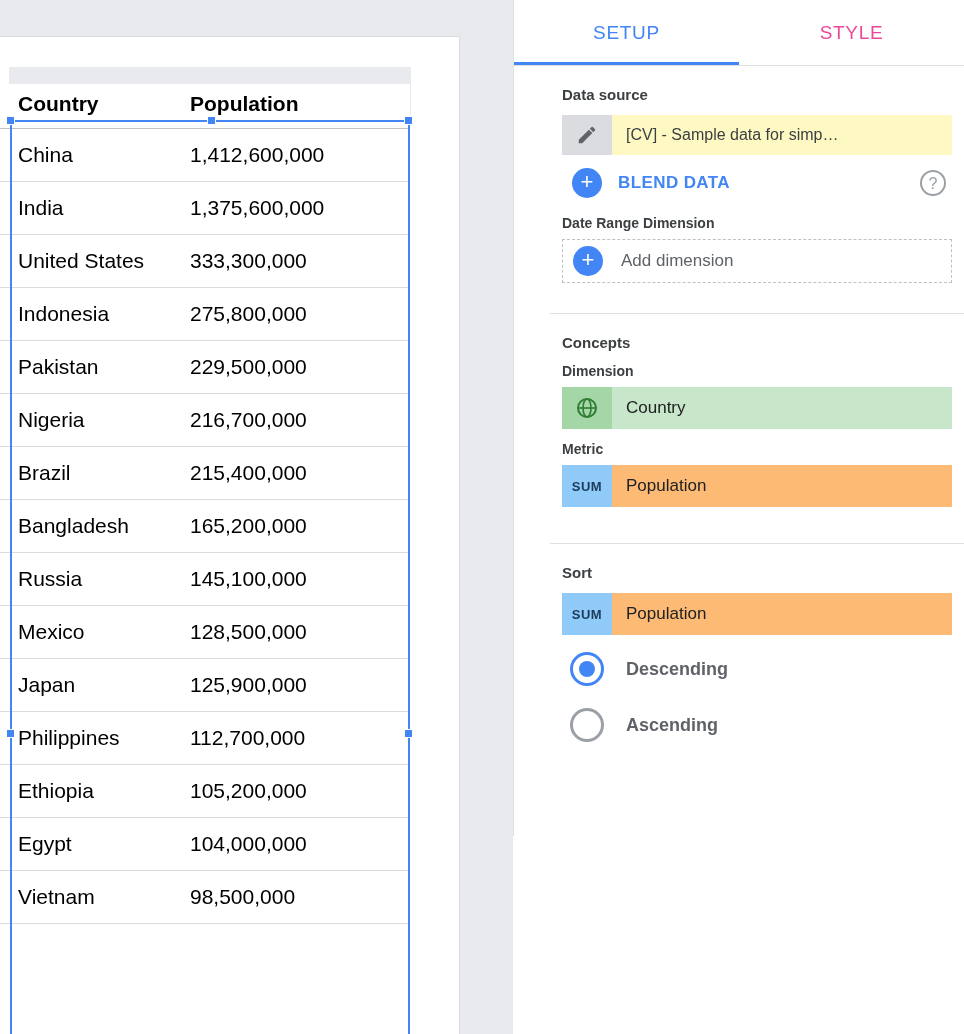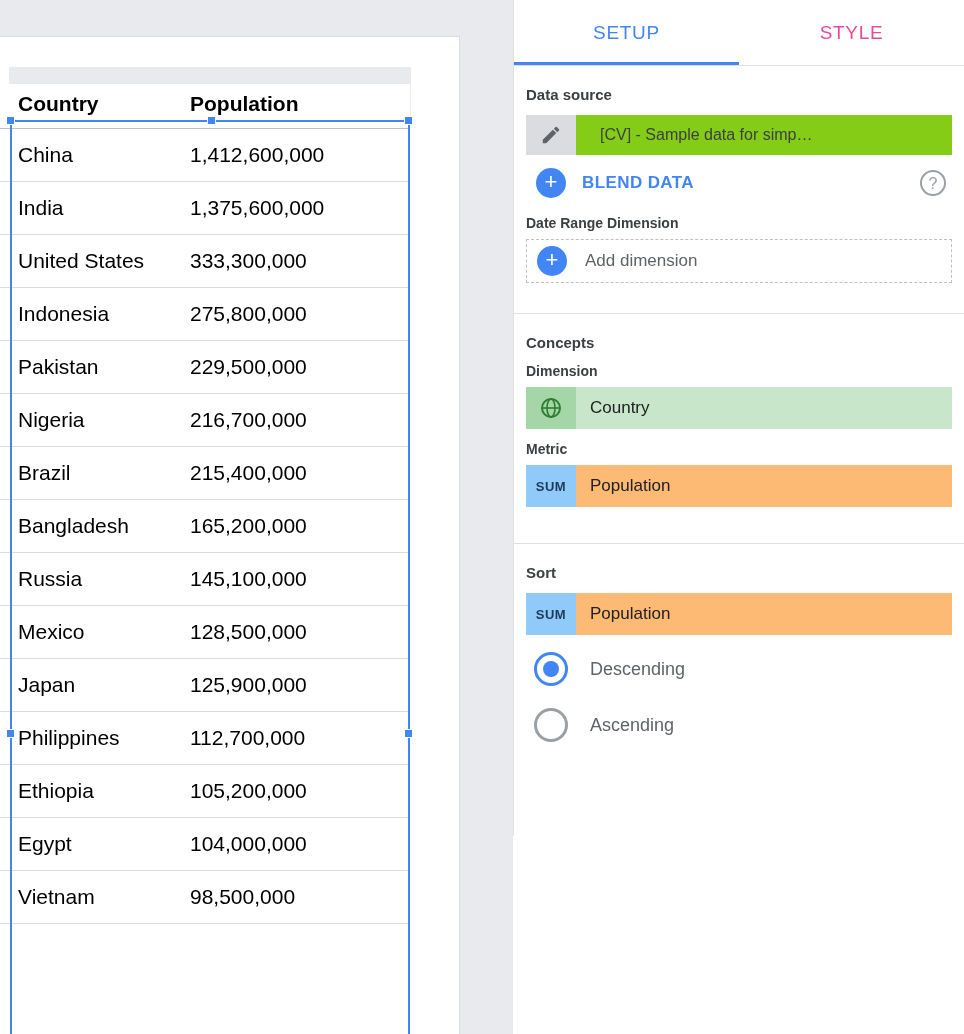--- a/index.html
+++ b/index.html
@@ -124,20 +124,21 @@
     letter-spacing: .7px;
     color: #ec4899;
     cursor: pointer;
   }
   .tab.active {
     color: #4285f4;
     box-shadow: inset 0 -3px 0 #4285f4;
   }
   .section {
     padding: 16px 12px 0 12px;
+    margin-left: 36px;
   }
   .section + .section {
     border-top: 1px solid #e0e0e0;
     margin-top: 16px;
   }
   .sec-title {
     font-size: 15px;
     font-weight: bold;
     color: #3c4043;
     margin: 4px 0 12px 0;
@@ -156,24 +157,24 @@
   }
   .ds-edit {
     width: 50px; height: 40px;
     background: #dadce0;
     display: flex; align-items: center; justify-content: center;
     cursor: pointer;
   }
   .ds-name {
     flex: 1;
     height: 40px;
-    background: #84cc16;
-    display: flex;
-    align-items: center;
-    padding-left: 24px;
+    background: #fef9c3;
+    display: flex;
+    align-items: center;
+    padding-left: 14px;
     font-size: 16px;
     color: #3c4043;
     white-space: nowrap;
     overflow: hidden;
     cursor: pointer;
   }
   .blend-row {
     display: flex;
     align-items: center;
     height: 40px;
@@ -271,20 +272,21 @@
     position: absolute;
     left: 6px; top: 6px;
     width: 16px; height: 16px;
     border-radius: 50%;
     background: #4285f4;
   }
   .radio-label {
     margin-left: 22px;
     font-size: 18px;
     color: #5f6368;
+    font-weight: bold;
   }
   .spacer-sm { height: 14px; }
 </style>
 </head>
 <body>
 
 <div id="app">
 
   <div class="canvas">
     <div class="report-page">

